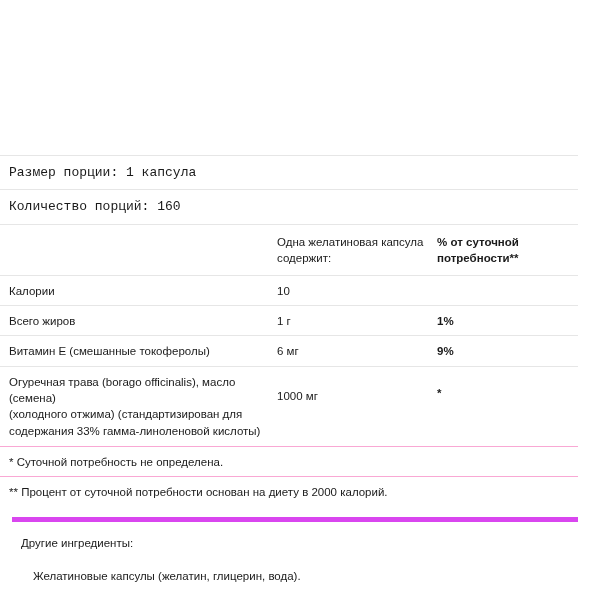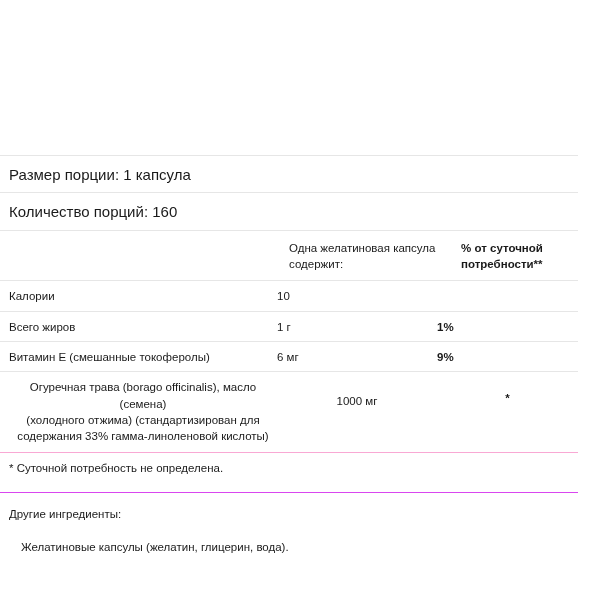--- a/index.html
+++ b/index.html
@@ -51,38 +51,37 @@
     box-sizing: border-box;
     font-weight: bold;
   }
 
   
   .serving-row {
     padding: 8px 0 7px 0;
   }
   .serving-row .c-full {
     padding-left: 9px;
-    font-size: 15px;
+    font-size: 13px;
+    font-family: Liberation Mono, monospace;
   }
 
   
   .head-row {
     padding: 9px 0 8px 0;
-    gap: 12px;
   }
   .head-row .c-amount,
   .head-row .c-dv {
     font-size: 11.5px;
     line-height: 1.42;
   }
 
   
   .row.tall {
     padding: 7px 0 7px 0;
-    text-align: center;
   }
   .row.tall .c-amount,
   .row.tall .c-dv {
     padding-top: 14px;
   }
 
   .star {
     font-size: 11.5px;
     line-height: 1;
   }
@@ -90,23 +89,24 @@
   
   .footnote {
     border-top: 1px solid #f9a8d4;
     padding: 7px 0 6px 9px;
     font-size: 11.5px;
     line-height: 1.42;
   }
 
   
   .other-block {
-    border-top: 1px solid #d946ef;
+    border-top: 5px solid #d946ef;
     margin-top: 10px;
     padding-top: 13px;
+    margin-left: 12px;
   }
   .other-title {
     padding-left: 9px;
     font-size: 11.5px;
     line-height: 1.42;
   }
   .other-body {
     padding-left: 21px;
     padding-top: 17px;
     font-size: 11.5px;
@@ -160,19 +160,20 @@
       <span class="nowrap-line">Огуречная трава (borago officinalis), масло (семена)</span>
       <span class="nowrap-line">(холодного отжима) (стандартизирован для</span>
       <span class="nowrap-line">содержания 33% гамма-линоленовой кислоты)</span>
     </div>
     <div class="c-amount">1000 мг</div>
     <div class="c-dv star">*</div>
   </div>
 
   <div class="footnote">* Суточной потребность не определена.</div>
 
+  <div class="footnote">** Процент от суточной потребности основан на диету в 2000 калорий.</div>
 
   <div class="other-block">
     <div class="other-title">Другие ингредиенты:</div>
     <div class="other-body">Желатиновые капсулы (желатин, глицерин, вода).</div>
   </div>
 
 </div>
 
 </body></html>

